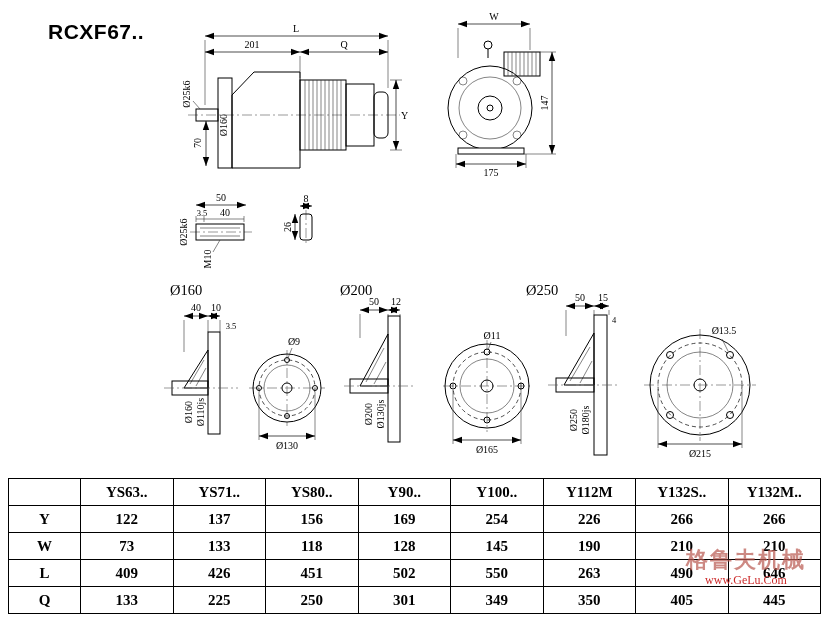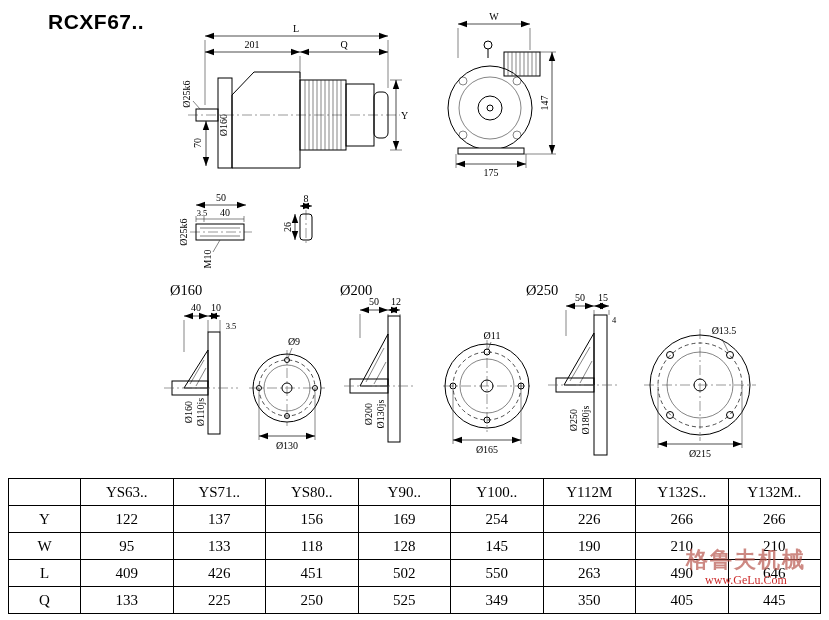--- a/index.html
+++ b/index.html
@@ -1,33 +1,33 @@
 <!DOCTYPE html>
 <html><head>
 <meta charset="utf-8">
 <style>
   html,body{margin:0;padding:0;}
   body{width:829px;height:620px;background:#fff;position:relative;overflow:hidden;
        font-family:"Liberation Serif",serif;color:#000;}
-  .title{position:absolute;left:48px;top:10px;font:bold 21px "Liberation Sans",sans-serif;
+  .title{position:absolute;left:48px;top:20px;font:bold 21px "Liberation Sans",sans-serif;
          letter-spacing:.5px;}
   #drawing{position:absolute;left:0;top:0;}
   svg text{font-family:"Liberation Serif",serif;font-size:10px;fill:#000;text-anchor:middle;}
   svg text.t8{font-size:8.5px;}
   svg text.t14{font-size:14.5px;text-anchor:start;}
   svg text.ts{text-anchor:start;}
   .s{stroke:#000;stroke-width:1;fill:none;}
   .sw{stroke:#000;stroke-width:1;fill:#fff;}
   .thin{stroke:#333;stroke-width:.6;fill:none;}
   .cl{stroke:#555;stroke-width:.6;stroke-dasharray:10 3 2 3;fill:none;}
   .dash{stroke:#000;stroke-width:.7;stroke-dasharray:4 3;fill:none;}
   .dim{stroke:#000;stroke-width:.7;fill:none;marker-start:url(#arr);marker-end:url(#arr);}
   table{position:absolute;left:8px;top:478px;width:813px;border-collapse:collapse;table-layout:fixed;
         background:#fff;}
-  th,td{border:1px solid #000;text-align:center;font-size:15px;font-weight:normal;
+  th,td{border:1px solid #000;text-align:center;font-size:15px;font-weight:bold;
         padding:0;height:26px;font-family:"Liberation Serif",serif;}
   .wm{position:absolute;left:668px;top:548px;width:156px;text-align:center;pointer-events:none;z-index:2;}
   .wm .cn{font-size:22px;font-weight:bold;color:#b9584f;opacity:.7;letter-spacing:2px;line-height:1.1;}
   .wm .url{font-size:12px;color:#cc2a2a;margin-top:1px;}
 </style>
 </head>
 <body>
 
 <div class="title">RCXF67..</div>
 
@@ -270,21 +270,21 @@
     <td>137</td>
     <td>156</td>
     <td>169</td>
     <td>254</td>
     <td>226</td>
     <td>266</td>
     <td>266</td>
   </tr>
   <tr>
     <td>W</td>
-    <td>95</td>
+    <td>73</td>
     <td>133</td>
     <td>118</td>
     <td>128</td>
     <td>145</td>
     <td>190</td>
     <td>210</td>
     <td>210</td>
   </tr>
   <tr>
     <td>L</td>
@@ -295,21 +295,21 @@
     <td>550</td>
     <td>263</td>
     <td>490</td>
     <td>646</td>
   </tr>
   <tr>
     <td>Q</td>
     <td>133</td>
     <td>225</td>
     <td>250</td>
-    <td>525</td>
+    <td>301</td>
     <td>349</td>
     <td>350</td>
     <td>405</td>
     <td>445</td>
   </tr>
 </tbody>
   </table>
 
 <div class="wm">
   <div class="cn">格鲁夫机械</div>

